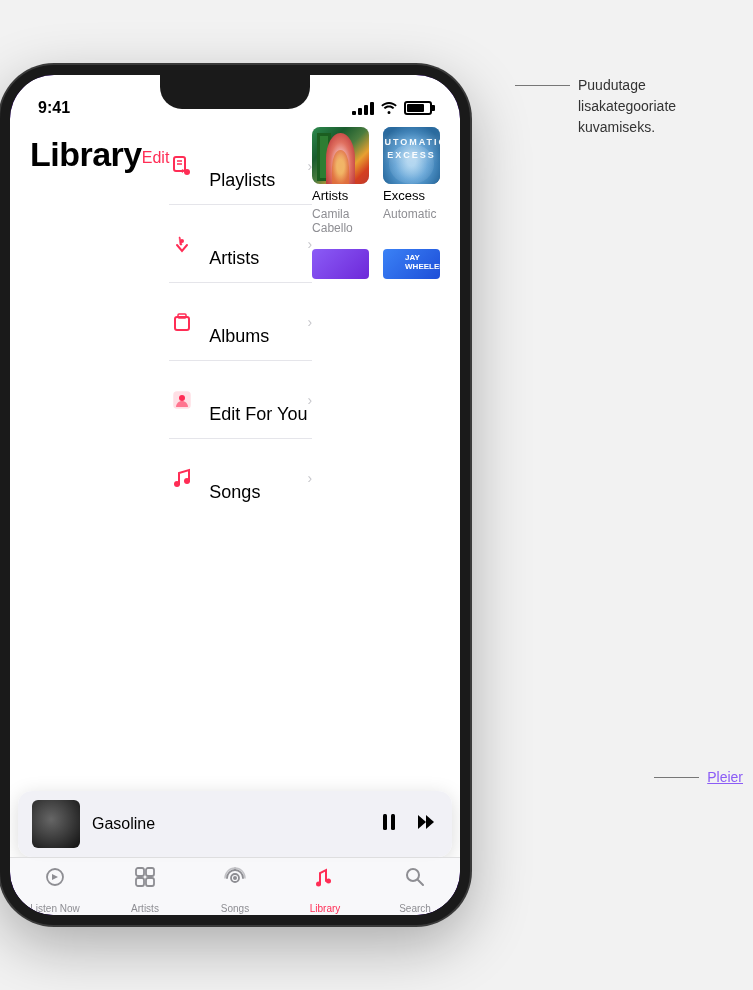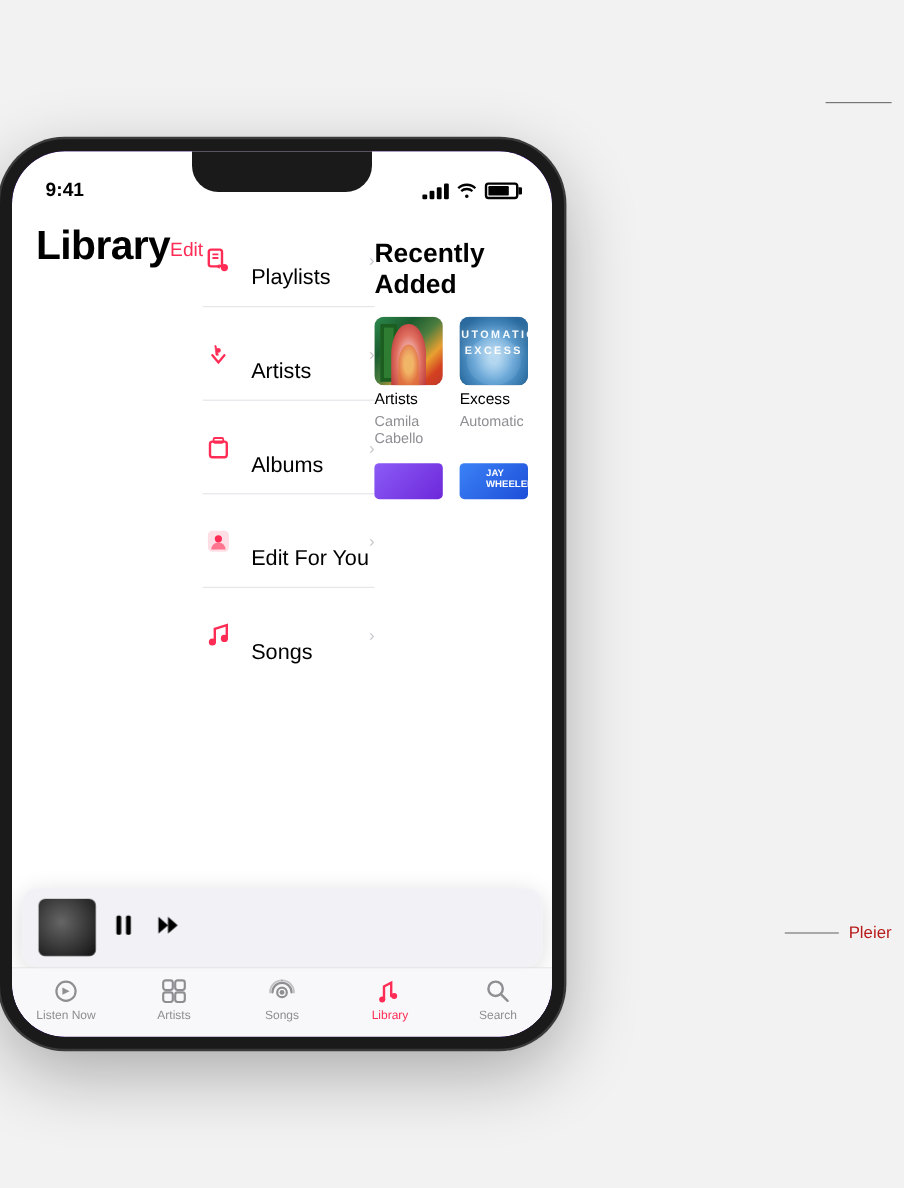--- a/index.html
+++ b/index.html
@@ -20,21 +20,21 @@
       height: 990px;
       position: relative;
       display: flex;
       align-items: center;
       justify-content: flex-start;
     }
 
     
     .phone-frame {
       width: 470px;
-      height: 758px;
+      height: 860px;
       background: #4c1d95;
       border-radius: 54px;
       border: 10px solid #1a1a1a;
       position: relative;
       overflow: hidden;
       box-shadow: 0 0 0 2px #3a3a3a, 0 20px 60px rgba(0,0,0,0.3);
       flex-shrink: 0;
     }
 
     
@@ -425,21 +425,21 @@
       align-items: flex-start;
       justify-content: space-around;
       padding-top: 8px;
       border-radius: 0 0 44px 44px;
     }
 
     .tab-item {
       display: flex;
       flex-direction: column;
       align-items: center;
-      gap: 0;
+      gap: 11px;
       cursor: pointer;
       min-width: 60px;
     }
 
     .tab-icon {
       font-size: 22px;
       color: #8e8e93;
       line-height: 1;
     }
 
@@ -563,21 +563,20 @@
                 </svg>
               </span>
               <span class="item-label">Songs</span>
             </div>
             <span class="chevron">›</span>
           </div>
 
         </div>
 
         <div>
-          <h2 class="section-title">Recently Added</h2>
           <div class="albums-grid">
 
             <div class="album-item">
               <div class="album-cover">
                 <div class="album-familia" style="width:100%;height:100%;position:relative;">
                   <div class="familia-door"></div>
                   <div style="position:absolute;bottom:0;left:25%;width:50%;height:90%;background:radial-gradient(ellipse at 50% 60%, #f4c2c2 20%, #e07060 50%, #c04040 80%);border-radius:50% 50% 0 0;"></div>
                   <div style="position:absolute;bottom:0;left:35%;width:30%;height:60%;background:radial-gradient(ellipse, #f0b040 30%, #e07030 70%);border-radius:50% 50% 0 0;opacity:0.7;"></div>
                 </div>
               </div>
@@ -603,20 +602,23 @@
             <div class="album-partial album-partial-purple"></div>
             <div class="album-partial album-partial-blue">
               <span class="jay-text">JAY WHEELER</span>
             </div>
           </div>
         </div>
 
         <div class="now-playing">
           <div class="now-playing-art">
             <div class="np-art-inner"></div>
+          </div>
+          <div class="now-playing-info">
+            <span class="np-title">Gasoline</span>
           </div>
           <div class="np-controls">
             <button class="np-btn">
               <svg width="22" height="22" viewBox="0 0 22 22" fill="none">
                 <rect x="5" y="3" width="4" height="16" rx="1.5" fill="#000"></rect>
                 <rect x="13" y="3" width="4" height="16" rx="1.5" fill="#000"></rect>
               </svg>
             </button>
             <button class="np-btn">
               <svg width="24" height="22" viewBox="0 0 24 22" fill="none">
@@ -691,20 +693,23 @@
       </div>
     </div>
   </div>
 
   <div style="position:absolute; right: 10px; top: 75px; display:flex; align-items:flex-start; gap: 0;">
     <div style="display:flex; flex-direction:column; align-items:flex-end; margin-top: 10px;">
       <div style="display:flex; align-items:center; gap: 0;">
         <div style="width:55px; height:1px; background:#777;"></div>
       </div>
     </div>
+    <div style="margin-left: 8px;">
+      <p style="font-size:14px; color:#333; line-height:1.5; max-width:165px;">Puudutage lisakategooriate kuvamiseks.</p>
+    </div>
   </div>
 
   <div style="position:absolute; right: 10px; bottom: 205px; display:flex; align-items:center; gap: 0;">
     <div style="width:45px; height:1px; background:#777;"></div>
-    <span style="font-size:14px; color:#b91c1c; margin-left:8px;">Pleier</span>
+    <span style="font-size:14px; color:#8b5cf6; margin-left:8px;text-decoration:underline;">Pleier</span>
   </div>
 
 </div>
 
 </body></html>

